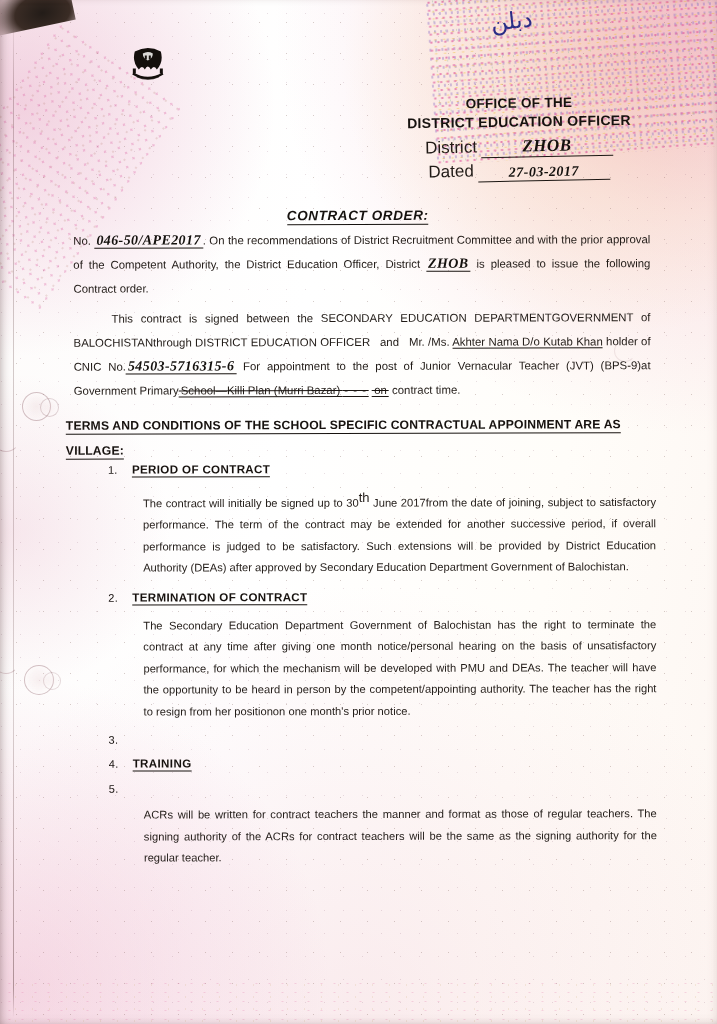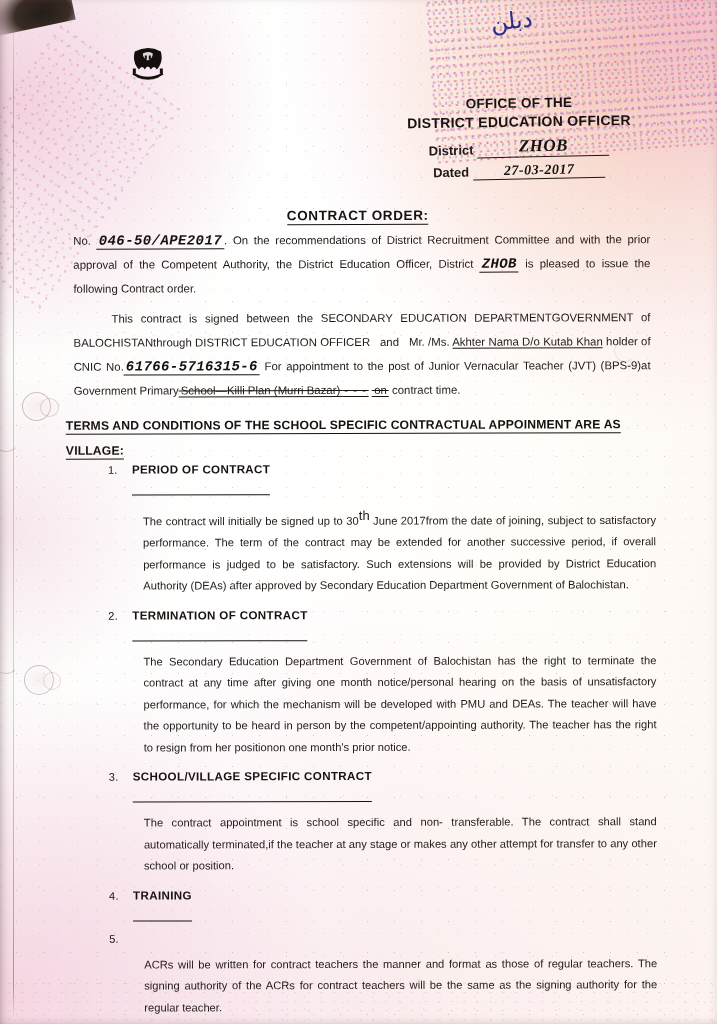--- a/index.html
+++ b/index.html
@@ -139,21 +139,21 @@
   .hdr-l2 { font-size: 14px; }
   .hdr-field {
     display: flex;
     align-items: flex-end;
     justify-content: center;
     gap: 4px;
     margin-top: 5px;
     transform: rotate(-1deg);
   }
   .hdr-field .lbl {
-    font-size: 13px; font-weight: bold; color: #211b17;
+    font-size: 17px; font-weight: normal; color: #211b17;
     padding-bottom: 1px;
   }
   .hdr-field .blank {
     min-width: 120px;
     border-bottom: 1.6px solid #1c1713;
     text-align: center;
     padding: 0 6px 0 6px;
   }
   .hand {
     font-family: "Liberation Serif", serif;
@@ -181,38 +181,39 @@
     left: 0; right: 0; top: 206px;
     text-align: center;
   }
   .title span {
     font-weight: bold;
     font-size: 13.5px;
     letter-spacing: .6px;
     border-bottom: 1.5px solid #16120f;
     padding-bottom: 1px;
     color: #16120f;
+    font-style: italic;
   }
 
   .body {
     position: absolute;
     left: 74px;
     top: 228px;
     width: 577px;
     font-size: 11.4px;
     line-height: 24px;
     color: #201a16;
     text-align: justify;
   }
   .para { margin-bottom: 6px; }
   .para.indent { text-indent: 38px; }
 
   .ul { border-bottom: 1.3px solid #1a1512; margin-top: 16px; }
   .inline-hand {
-    font-family: Liberation Mono, monospace;
+    font-family: Liberation Serif, serif;
     font-style: italic;
     font-weight: bold;
     font-size: 14px;
     letter-spacing: .4px;
     border-bottom: 1.5px solid #17120f;
     padding: 0 2px;
     color: #14110e;
   }
   .strikeblank {
     position: relative;
@@ -250,21 +251,21 @@
   .sec-head {
     display: flex;
     gap: 11px;
     font-size: 11.6px;
     font-weight: bold;
     letter-spacing: .35px;
     color: #17120f;
     align-items: baseline;
   }
   .sec-num { width: 13px; flex: none; font-weight: normal; font-size: 11px; }
-  .sec-title { border-bottom: 1.3px solid #17120f; padding-bottom: 19px; }
+  .sec-title { border-bottom: 1.3px solid #17120f; padding-bottom: 1px; }
   .sec-body {
     margin: 10px 0 0 35px;
     font-size: 11.2px;
     line-height: 21.5px;
     text-align: justify;
     color: #211b17;
   }
   .sec-body sup { font-size: 13px; }
 
   
@@ -333,21 +334,21 @@
         <span class="inline-hand">ZHOB</span>
         <span>is pleased to issue the following Contract order.</span>
       </div>
 
       <div class="para indent">
         <span>This contract is signed between the SECONDARY EDUCATION DEPARTMENTGOVERNMENT of BALOCHISTANthrough</span>
         <span>DISTRICT            EDUCATION            OFFICER</span>
         &nbsp;&nbsp;<span>and</span>
         &nbsp;&nbsp;<span>Mr.         /Ms.</span>
         <span class="ul">Akhter Nama D/o Kutab Khan</span>
-        <span>holder of CNIC No.</span><span class="inline-hand">61766-5716315-6</span>
+        <span>holder of CNIC No.</span><span class="inline-hand">54503-5716315-6</span>
         <span>For appointment to the post of Junior Vernacular  Teacher  (JVT)  (BPS-9)at  Government  Primary</span><span class="strikeblank">School—Killi Plan (Murri Bazar)</span><span class="strikeblank dash-fill">- - -</span>
         <span class="strikeblank">on</span>
         <span>contract time.</span>
       </div>
 
     </div>
 
     <div class="terms-head">
       <div><span>TERMS AND CONDITIONS OF THE SCHOOL SPECIFIC CONTRACTUAL APPOINMENT ARE AS</span></div>
       <div><span>VILLAGE:</span></div>
@@ -367,23 +368,21 @@
         <div class="sec-head">
           <span class="sec-num">2.</span>
           <span class="sec-title">TERMINATION OF CONTRACT</span>
         </div>
         <div class="sec-body">The Secondary Education Department Government of Balochistan has the right to terminate the contract at any time after giving one month notice/personal hearing on the basis of unsatisfactory performance, for which the mechanism will be developed with PMU and DEAs.  The teacher will have the opportunity to be heard in person by the competent/appointing authority. The teacher has the right to resign from her positionon one month's prior notice.</div>
       </div>
 
       <div class="sec">
         <div class="sec-head">
           <span class="sec-num">3.</span>
-          <span class="sec-title">SCHOOL/VILLAGE SPECIFIC CONTRACT</span>
         </div>
-        <div class="sec-body">The contract appointment is school specific and non- transferable. The contract shall stand automatically terminated,if the teacher at any stage or makes any other attempt for transfer to any other school or position.</div>
       </div>
 
       <div class="sec">
         <div class="sec-head">
           <span class="sec-num">4.</span>
           <span class="sec-title">TRAINING</span>
         </div>
       </div>
 
       <div class="sec">

